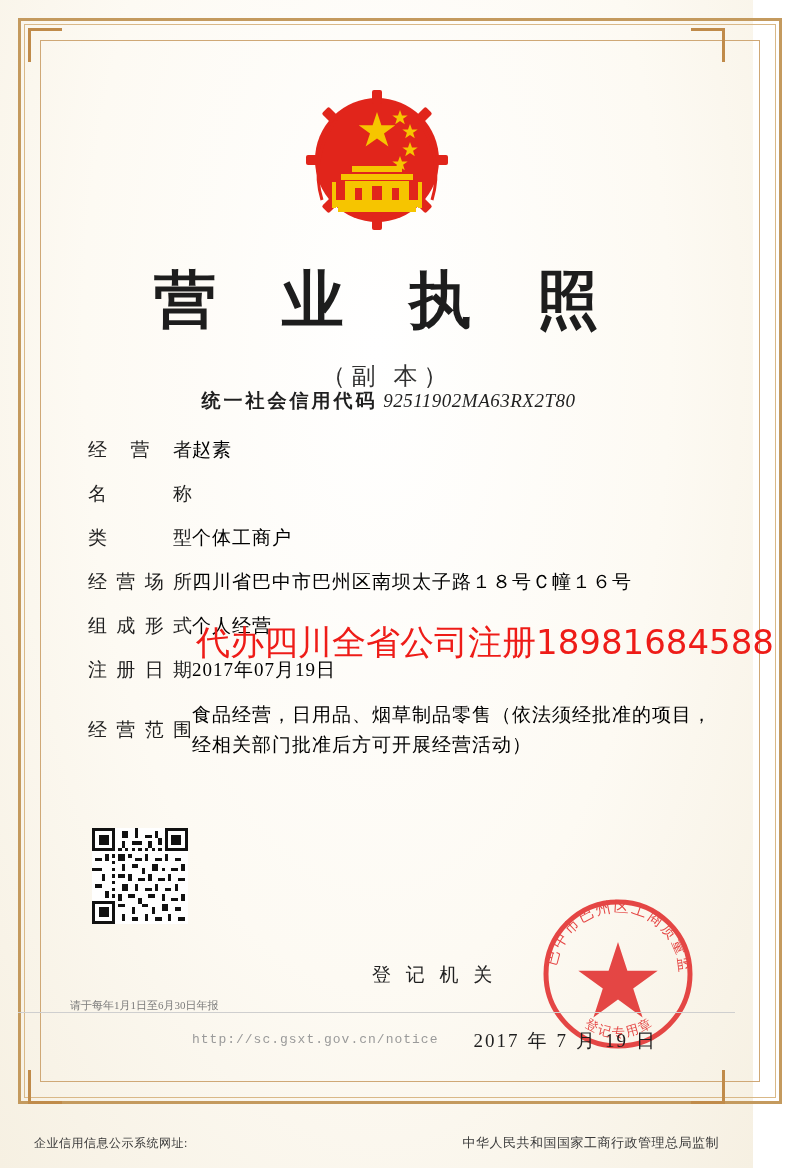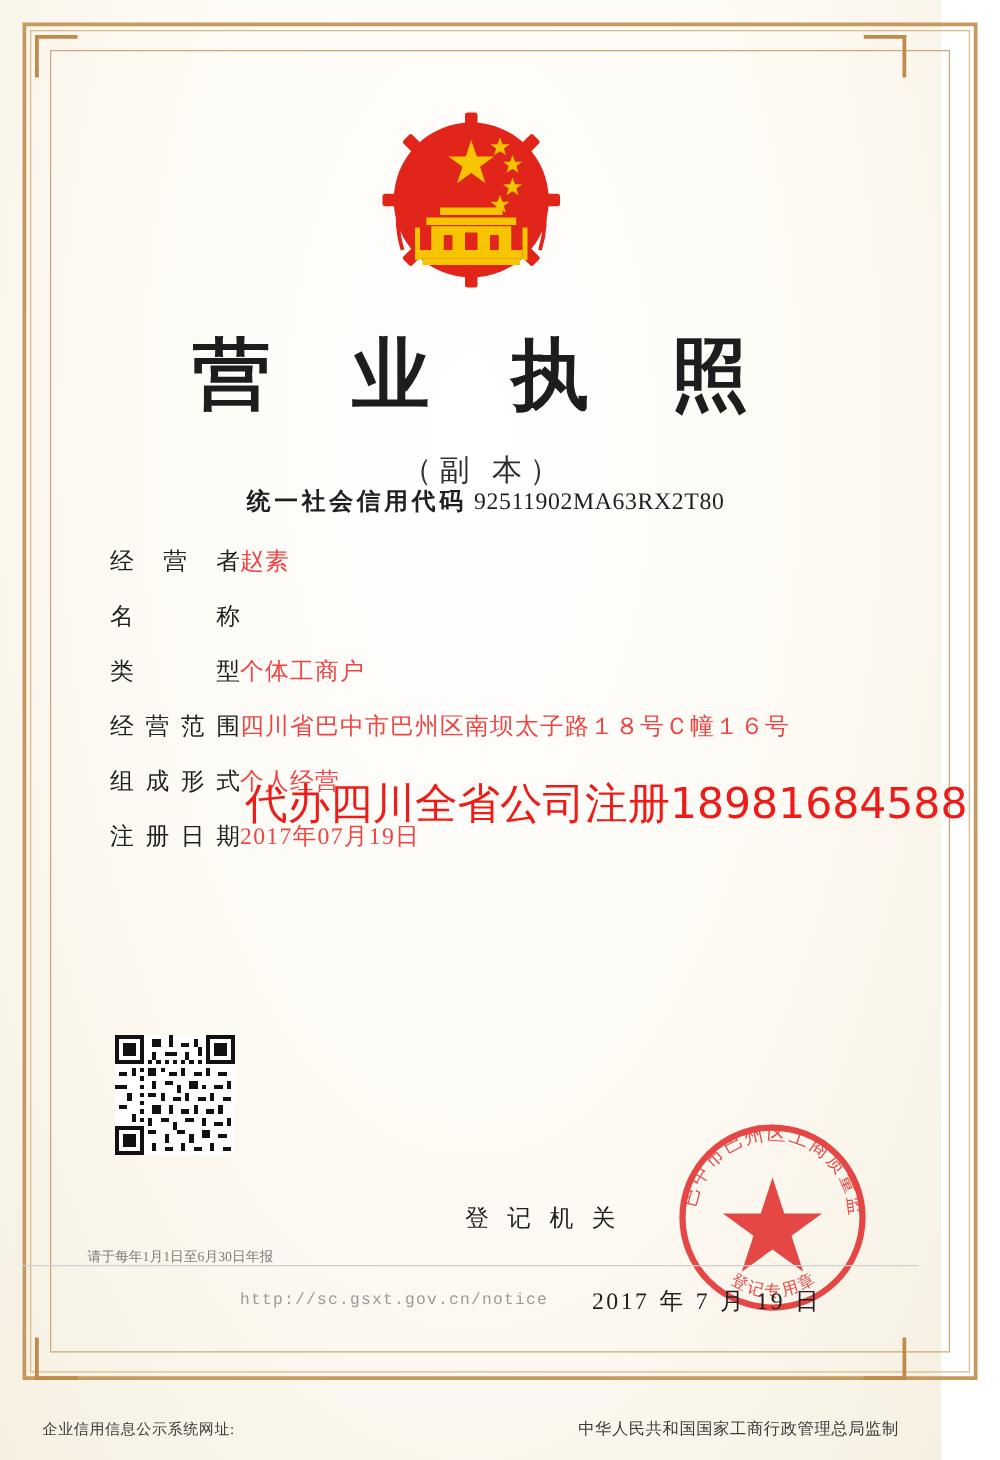--- a/index.html
+++ b/index.html
@@ -107,20 +107,21 @@
   }
   .code-row .code-label {
     letter-spacing: 3px;
     font-weight: 600;
     margin-left: 24px;
   }
   .code-row .code-value {
     font-family: "Liberation Serif", serif;
     font-size: 19px;
     letter-spacing: 0.5px;
+    font-style: italic;
   }
 
   
   .fields {
     position: absolute;
     left: 88px;
     top: 436px;
     width: 624px;
   }
   .field-row {
@@ -133,21 +134,21 @@
   .field-label {
     width: 104px;
     flex: 0 0 104px;
     color: #1f1f1f;
     letter-spacing: 0px;
     text-align: justify;
     text-align-last: justify;
   }
   .field-value {
     flex: 1;
-    color: #ef4444;
+    color: #000000;
     letter-spacing: 1px;
   }
   .field-row.scope { margin-bottom: 0; }
   .field-row.scope .field-value { line-height: 30px; }
 
   
   .watermark {
     position: absolute;
     left: 196px;
     top: 620px;
@@ -324,34 +325,38 @@
     <div class="field-row">
       <span class="field-label">名称</span>
     </div>
 
     <div class="field-row">
       <span class="field-label">类型</span>
       <span class="field-value">个体工商户</span>
     </div>
 
     <div class="field-row">
-      <span class="field-label">经营范围</span>
+      <span class="field-label">经营场所</span>
       <span class="field-value">四川省巴中市巴州区南坝太子路１８号Ｃ幢１６号</span>
     </div>
 
     <div class="field-row">
       <span class="field-label">组成形式</span>
       <span class="field-value">个人经营</span>
     </div>
 
     <div class="field-row">
       <span class="field-label">注册日期</span>
       <span class="field-value">2017年07月19日</span>
     </div>
 
+    <div class="field-row scope">
+      <span class="field-label">经营范围</span>
+      <span class="field-value">食品经营，日用品、烟草制品零售（依法须经批准的项目，经相关部门批准后方可开展经营活动）</span>
+    </div>
 
   </div>
 
   <div class="watermark">代办四川全省公司注册18981684588</div>
 
   <div class="qr">
     <svg viewBox="0 0 29 29" width="96" height="96" shape-rendering="crispEdges" aria-hidden="true">
       <rect width="29" height="29" fill="#ffffff"></rect>
       <g fill="#111111">
 

